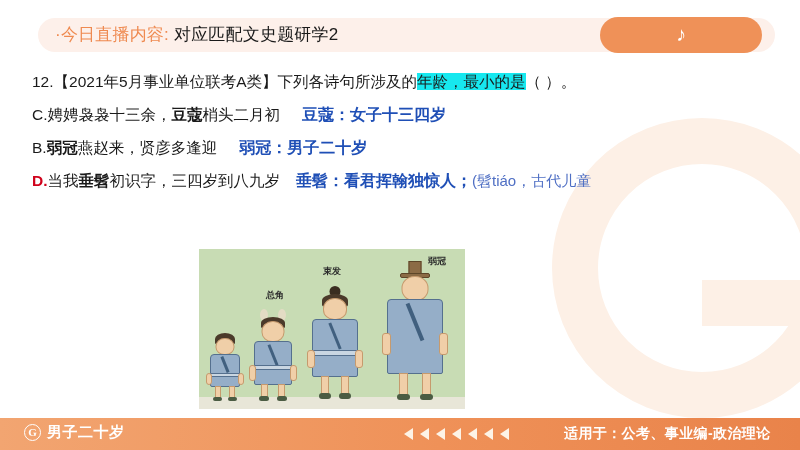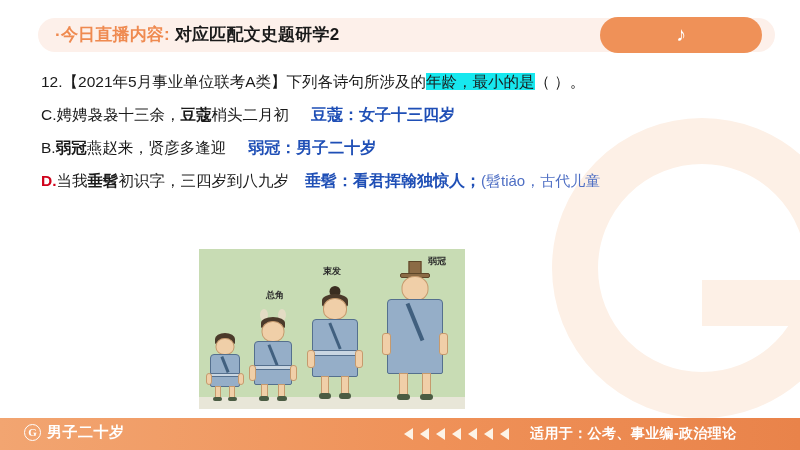--- a/index.html
+++ b/index.html
@@ -63,21 +63,21 @@
     border-radius: 17px;
     z-index: 2;
   }
   #header-title {
     position: absolute;
     left: 55px;
     top: 19px;
     height: 36px;
     line-height: 32px;
     font-size: 17px;
-    font-weight: bold;
+    font-weight: normal;
     white-space: nowrap;
     z-index: 3;
     letter-spacing: 0.2px;
   }
   #header-title .lead-dot { color: #ef8a50; }
   #header-title .label    { color: #ef8a50; }
   #header-title .topic    { color: #1a1a1a; }
 
   #brand-badge {
     position: absolute;
@@ -113,21 +113,21 @@
     left: 0;
     top: 62px;
     width: 800px;
     z-index: 2;
   }
   .line {
     font-size: 15.5px;
     color: #1a1a1a;
     white-space: nowrap;
     line-height: 1.0;
-    padding-left: 41px;
+    padding-left: 32px;
   }
   .q-line { margin-top: 12px; }
   .opt-line { margin-top: 17px; }
   .cont-line { margin-top: 16px; padding-left: 33px; }
 
   .b { font-weight: bold; }
   .hl { background: #17e8ef; }
   .ans-blue {
     color: #1f4fb6;
     font-weight: bold;
@@ -293,21 +293,21 @@
   }
   #footer-arrows .arrow {
     width: 0;
     height: 0;
     border-top: 6px solid transparent;
     border-bottom: 6px solid transparent;
     border-right: 9px solid #fdf3e6;
   }
   #footer-tagline {
     position: absolute;
-    left: 530px;
+    left: 564px;
     top: 7px;
     color: #ffffff;
     font-size: 14px;
     font-weight: bold;
     letter-spacing: 0.4px;
     white-space: nowrap;
   }
 </style>
 </head>
 <body>

